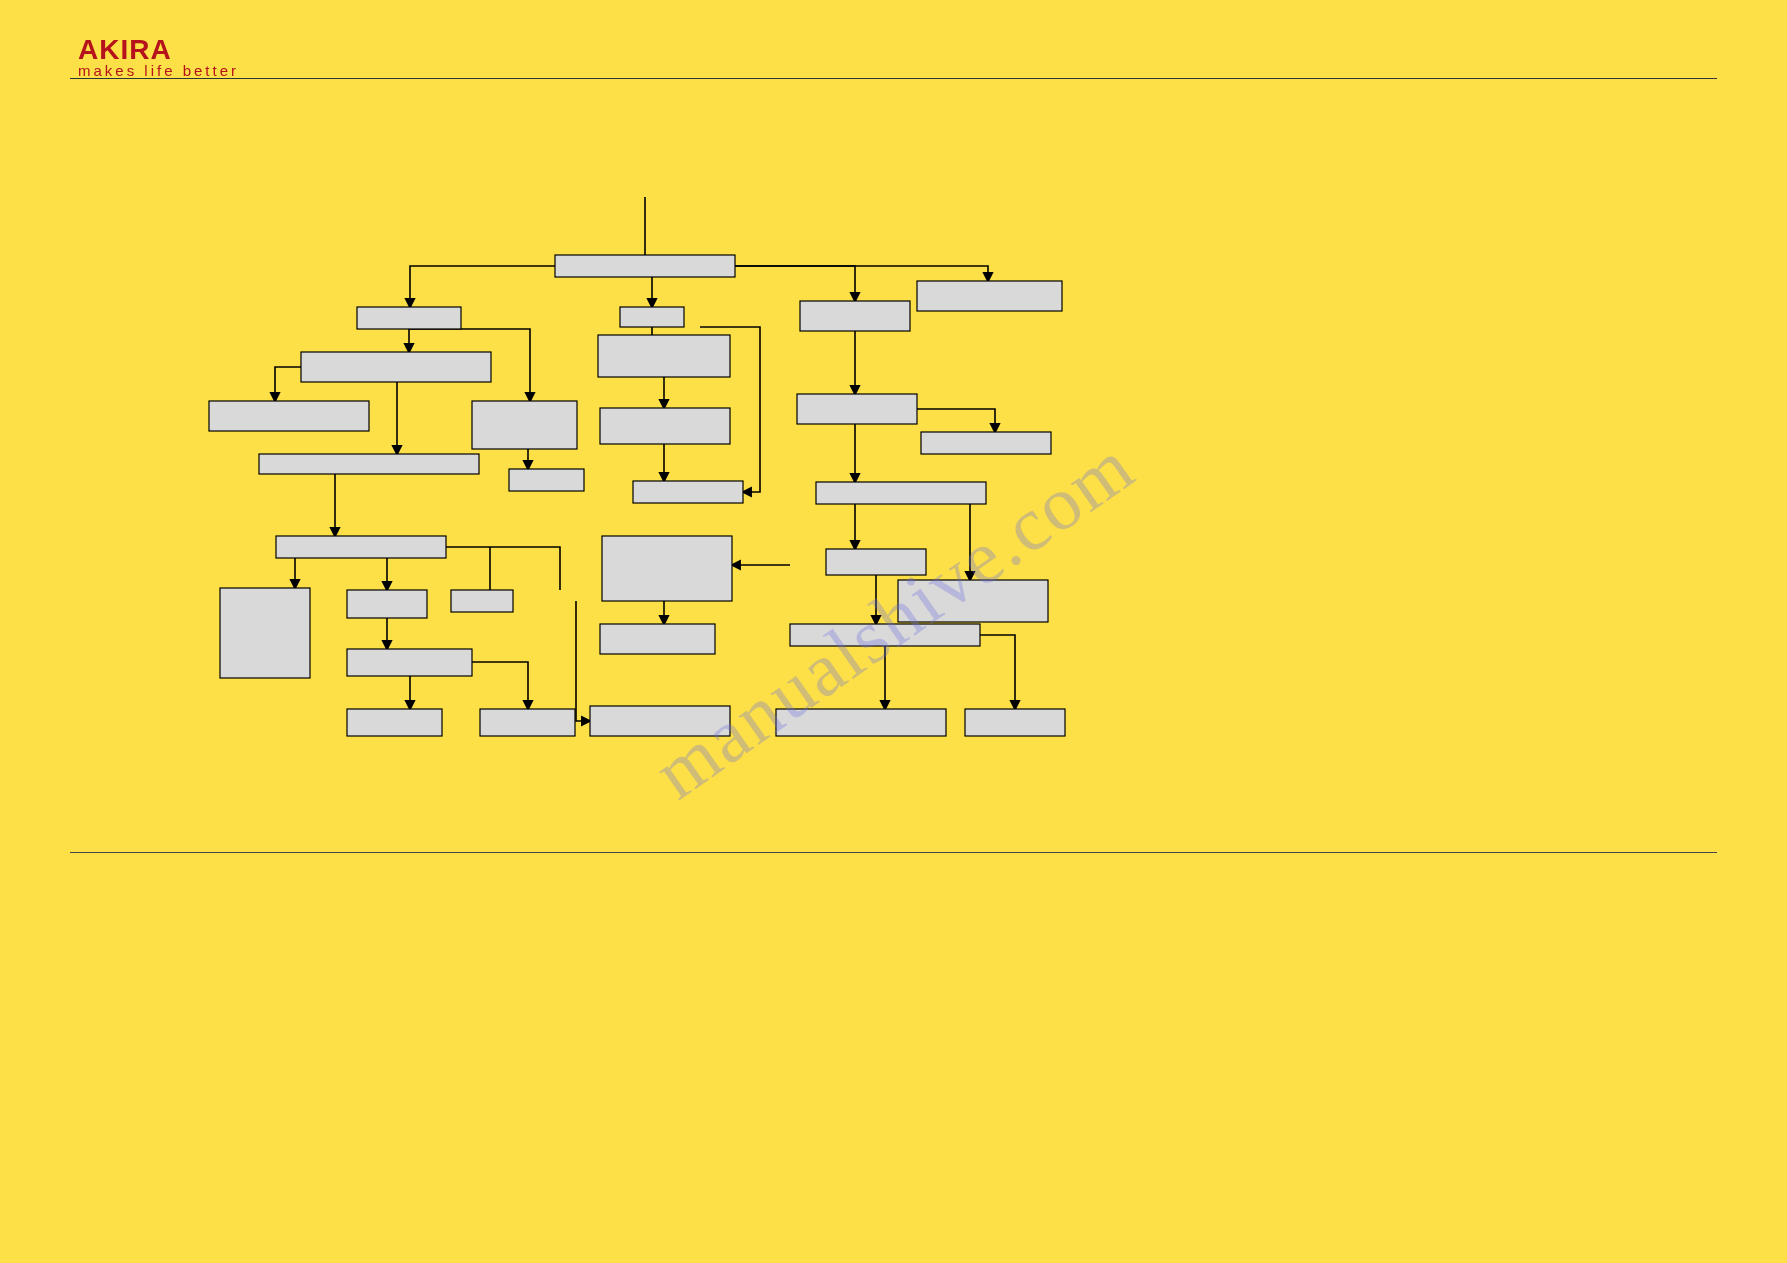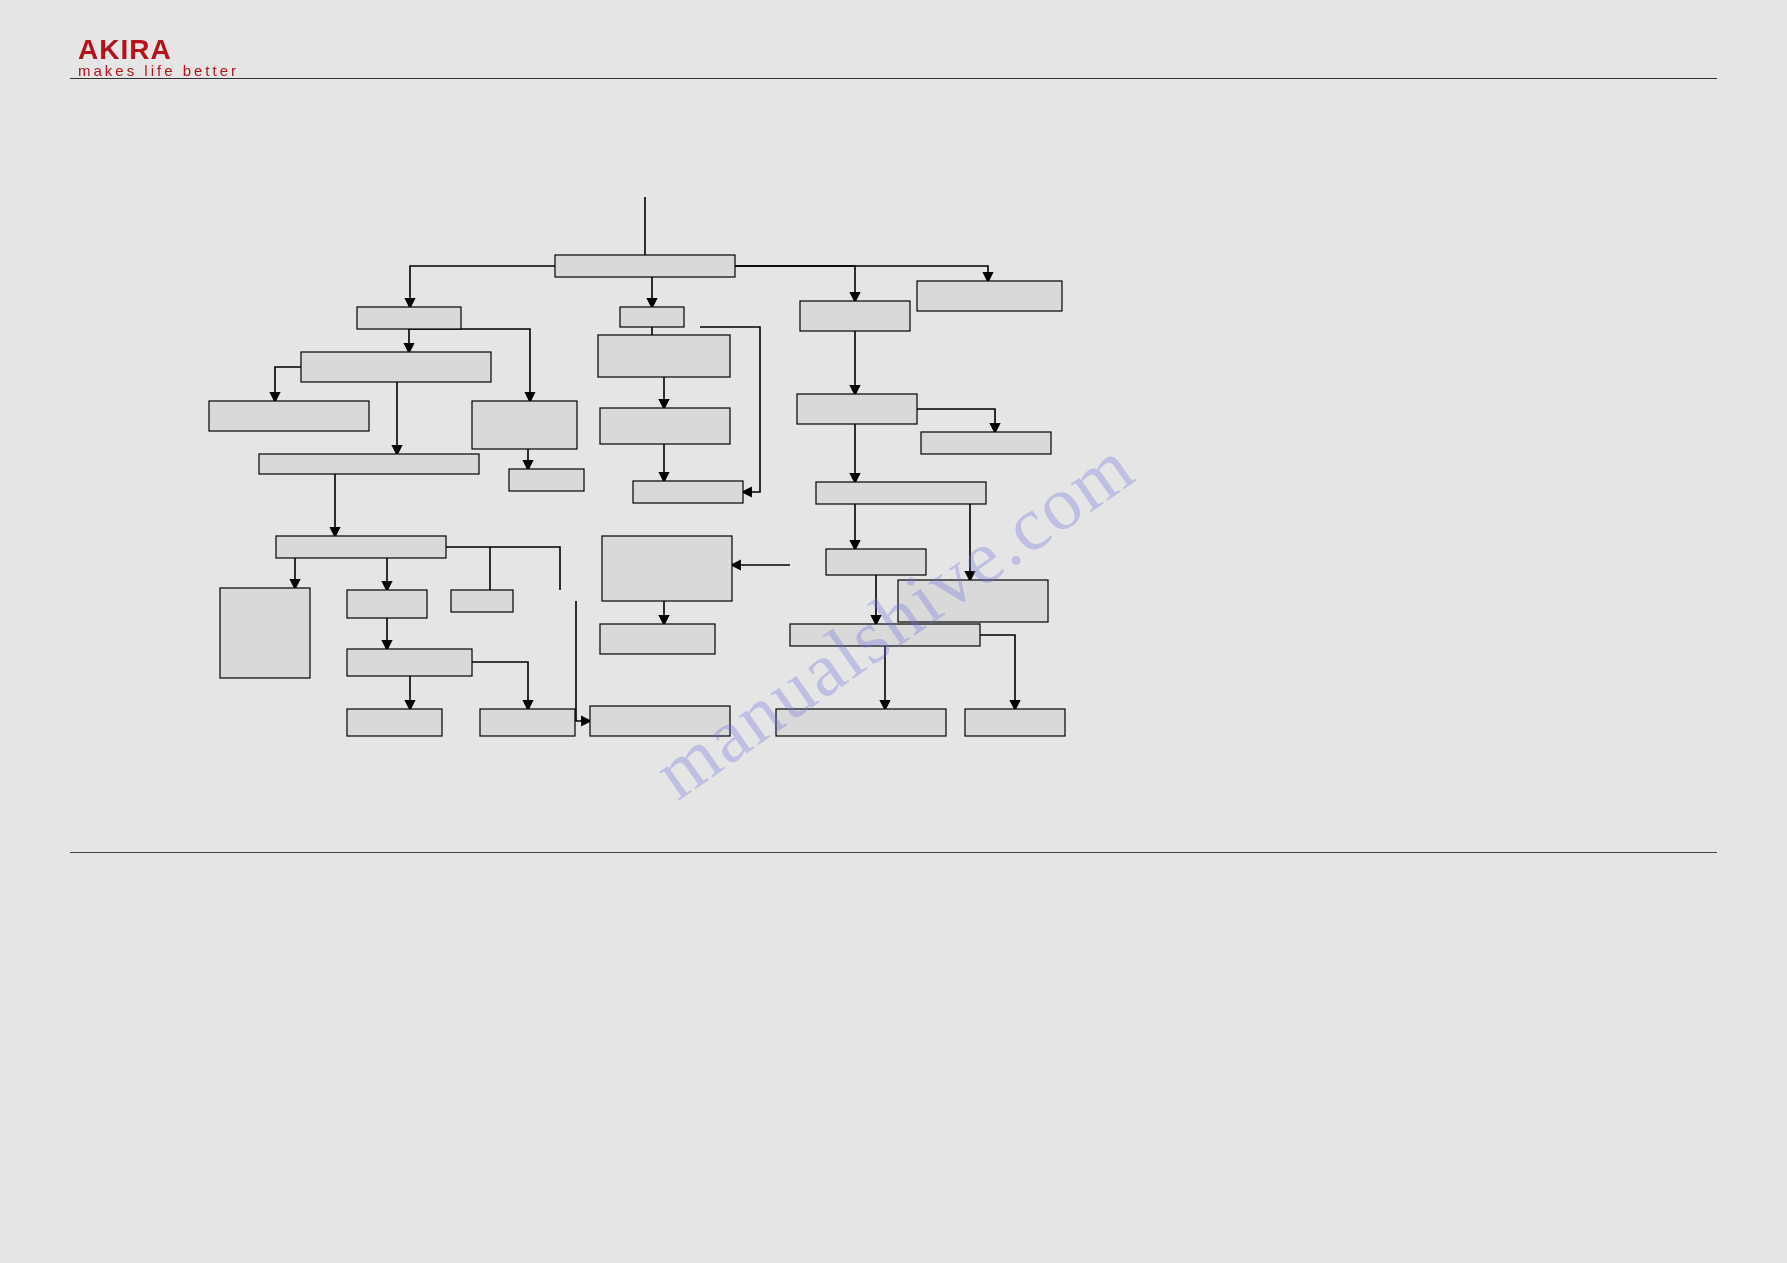--- a/index.html
+++ b/index.html
@@ -5,21 +5,21 @@
   html, body {
     margin: 0;
     padding: 0;
     background: #ffffff;
     font-family: Arial, Helvetica, sans-serif;
   }
   .page {
     position: relative;
     width: 1787px;
     height: 1263px;
-    background: #e5e5e5;
+    background: #fde047;
     overflow: hidden;
   }
   .logo {
     position: absolute;
     left: 78px;
     top: 36px;
   }
   .logo-text {
     font-family: "Arial Black", Arial, sans-serif;
     font-weight: 900;

